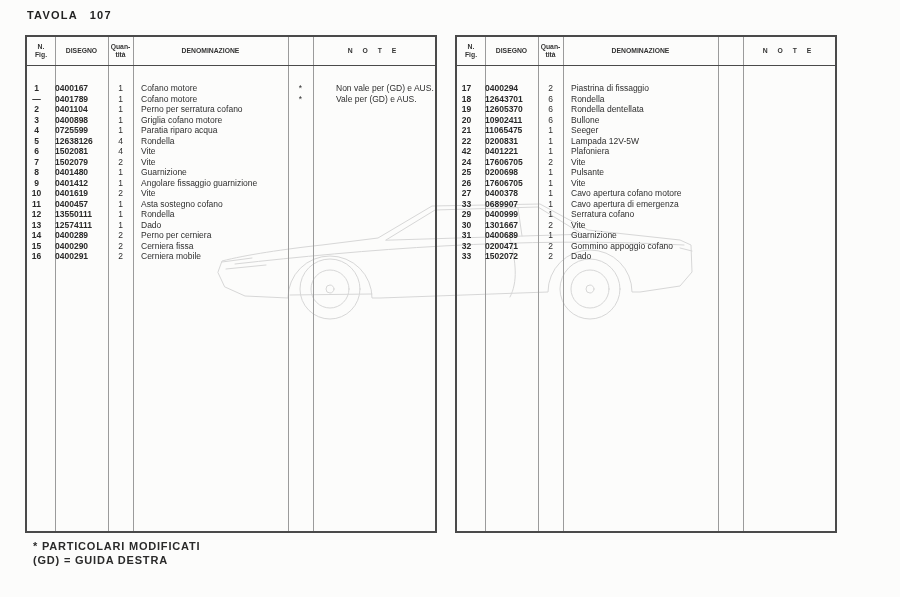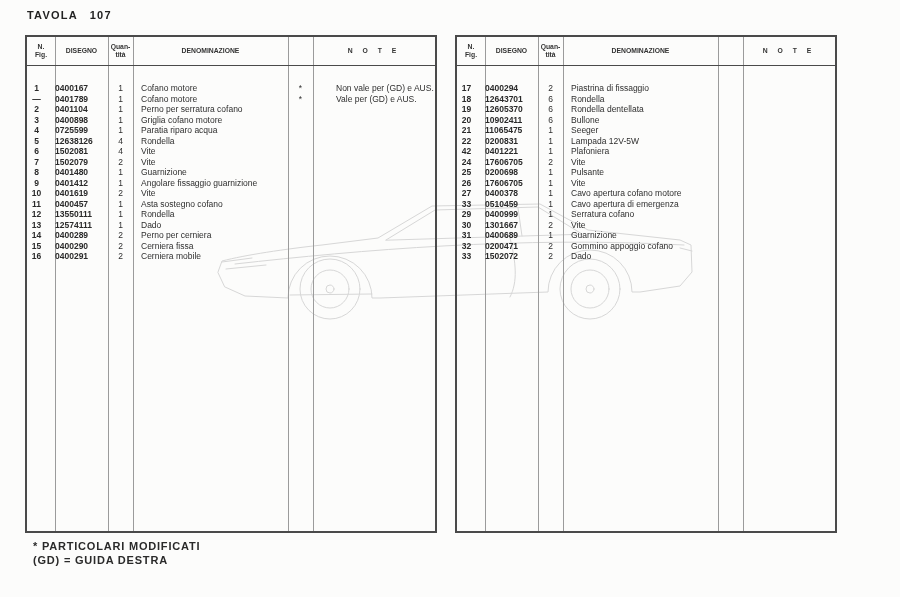--- a/index.html
+++ b/index.html
@@ -379,21 +379,21 @@
         <div class="c1">27</div>
         <div class="c2">0400378</div>
         <div class="c3">1</div>
         <div class="c4">Cavo apertura cofano motore</div>
         <div class="c5"></div>
         <div class="c6"></div>
       </div>
 
       <div class="trow">
         <div class="c1">33</div>
-        <div class="c2">0510459</div>
+        <div class="c2">0689907</div>
         <div class="c3">1</div>
         <div class="c4">Cavo apertura di emergenza</div>
         <div class="c5"></div>
         <div class="c6"></div>
       </div>
 
       <div class="trow">
         <div class="c1">29</div>
         <div class="c2">0400999</div>
         <div class="c3">1</div>

